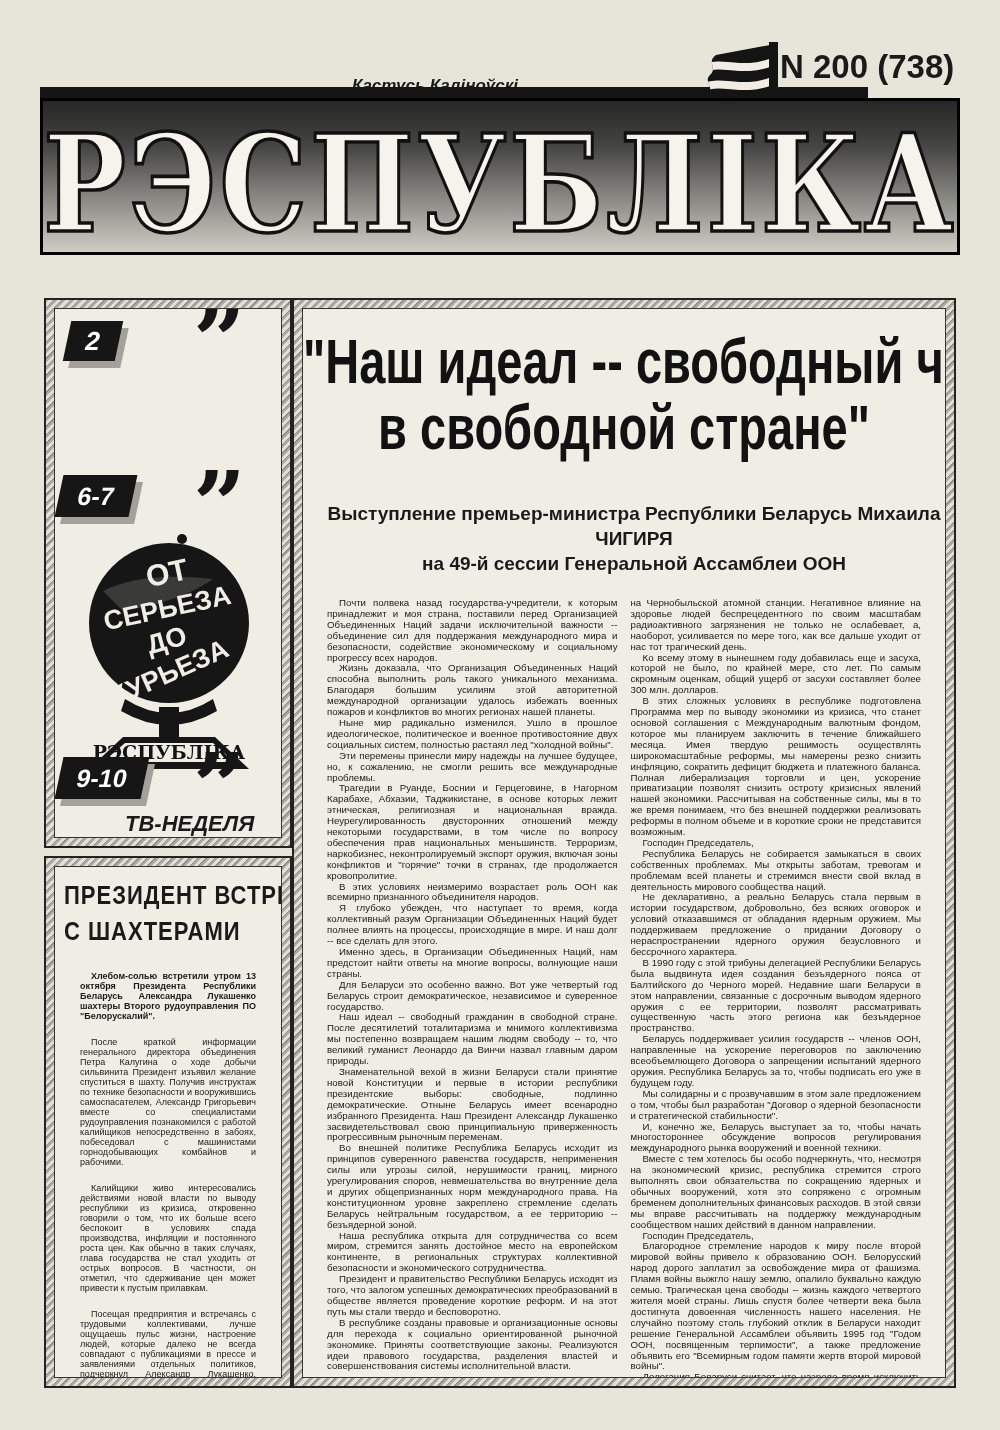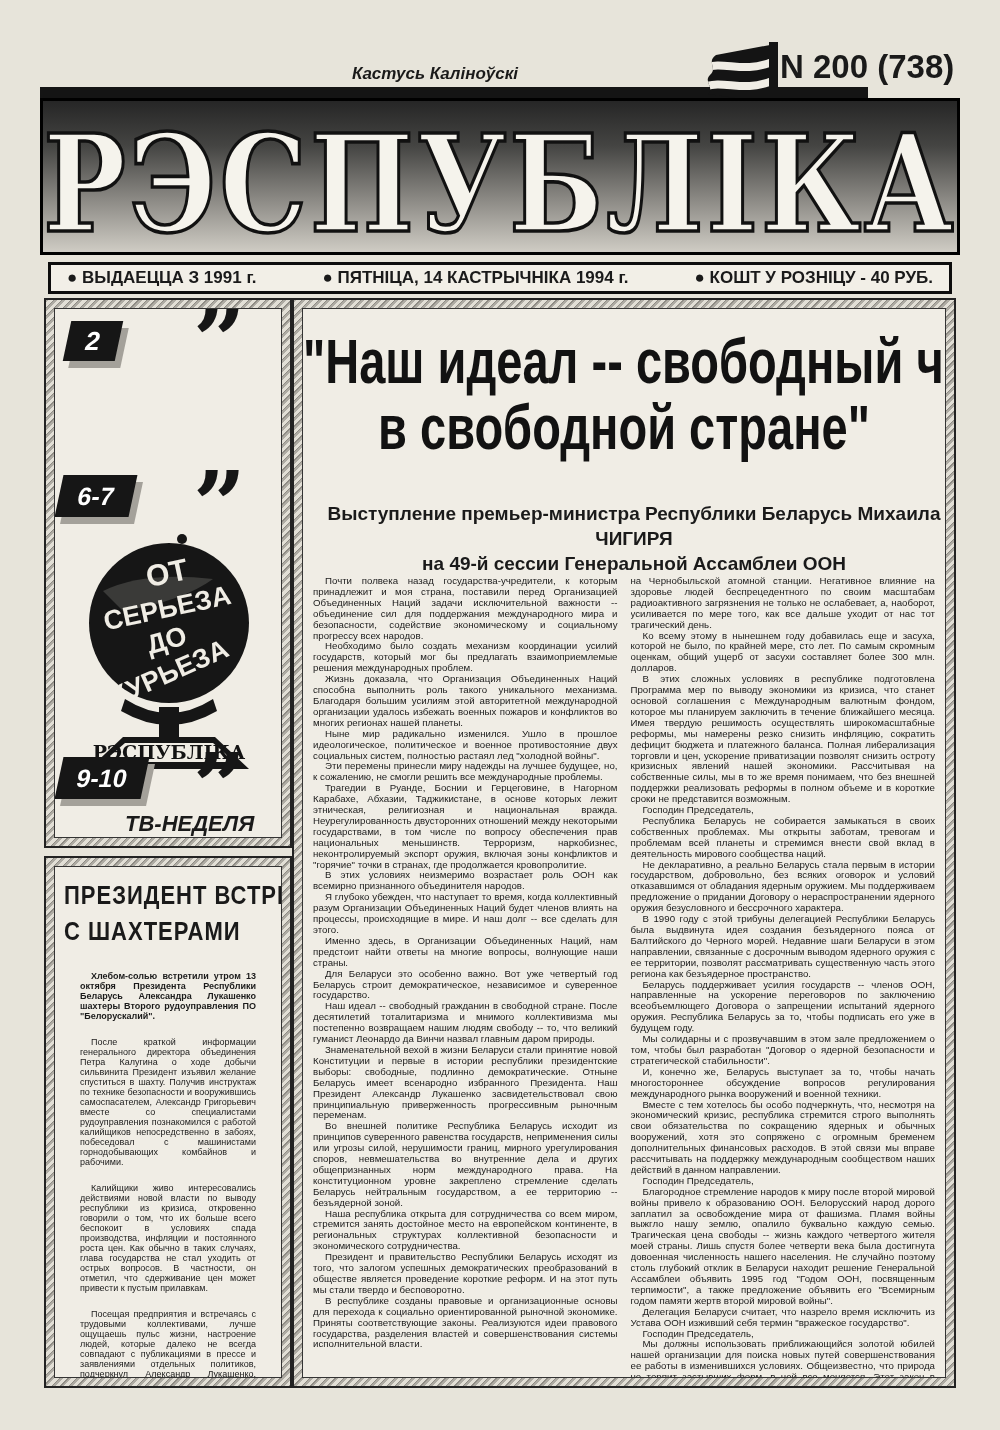--- a/index.html
+++ b/index.html
@@ -3,21 +3,21 @@
 <meta charset="utf-8">
 <style>
   html,body{margin:0;padding:0;background:#b7b4ab;}
   #page{
     position:relative;width:1000px;height:1430px;margin:0 auto;
     background:#e7e4da;color:#1a1a1a;
     font-family:"Liberation Sans",sans-serif;overflow:hidden;
   }
   
   .motto{position:absolute;left:46px;top:40px;font-size:27px;font-weight:bold;font-style:italic;letter-spacing:.5px;white-space:nowrap;}
-  .motto-author{position:absolute;left:45px;top:64px;width:780px;text-align:center;font-size:17px;font-weight:bold;font-style:italic;}
+  .motto-author{position:absolute;left:45px;top:76px;width:780px;text-align:center;font-size:17px;font-weight:bold;font-style:italic;}
   .top-bar{position:absolute;left:40px;top:87px;width:828px;height:11px;background:#141414;}
   .flag{position:absolute;left:700px;top:42px;}
   .issue-no{position:absolute;left:780px;top:48px;font-size:33px;font-weight:bold;white-space:nowrap;}
   .masthead{
     position:absolute;left:40px;top:98px;width:920px;height:157px;
     border:3px solid #000;box-sizing:border-box;
     background:linear-gradient(180deg,#262626 0%,#454543 30%,#8b8984 65%,#cfccc4 100%);
     text-align:center;overflow:visible;
   }
   .masthead-title{
@@ -58,21 +58,21 @@
   .pres-body p{margin:16px;text-indent:11px;}
   .pres-lead{font-weight:bold;}
   
   .headline{text-align:center;margin-top:8px;}
   .headline span{
     display:block;font-size:47px;line-height:66px;font-weight:bold;letter-spacing:0;
     color:#121212;transform:scaleY(1.35);transform-origin:center top;white-space:nowrap;
   }
   .subhead{text-align:center;margin-top:52px;font-weight:bold;padding-left:20px;}
   .subhead span{display:block;font-size:19px;line-height:25px;}
-  .columns{display:flex;gap:13px;padding:0 10px;margin-top:0;height:830px;overflow:hidden;}
+  .columns{display:flex;gap:13px;padding:0 24px;margin-top:22px;height:830px;overflow:hidden;}
   .col{flex:1;font-size:9.7px;line-height:10.9px;text-align:justify;overflow:hidden;}
   .col p{margin:0;text-indent:12px;}
   .col.continued p:first-child{text-indent:0;}
   .globe{position:absolute;left:8px;top:222px;}
 </style>
 </head>
 <body>
 
 <div id="page">
 
@@ -93,25 +93,20 @@
       </g>
       <rect x="69" y="0" width="9" height="64" fill="#141414"></rect>
     </svg>
   </div>
   <div class="issue-no">N 200 (738)</div>
 
   <div class="masthead">
     <span class="masthead-title">РЭСПУБЛІКА</span>
   </div>
 
-  <div class="dateline">
-    <span>● ВЫДАЕЦЦА З 1991 г.</span>
-    <span>● ПЯТНІЦА, 14 КАСТРЫЧНІКА 1994 г.</span>
-    <span>● КОШТ У РОЗНІЦУ - 40 РУБ.</span>
-  </div>
 
   <div class="hatchbox" style="left:44px;top:298px;width:248px;height:550px;">
     <div class="inner">
 
       <div class="badge" style="left:12px;top:12px;width:52px;height:40px;font-size:26px;line-height:40px;">2</div>
       <div class="quote" style="left:138px;top:-14px;font-size:92px;">”</div>
 
 
       <div class="badge" style="left:4px;top:166px;width:74px;height:42px;font-size:25px;line-height:42px;">6-7</div>
       <div class="quote" style="left:138px;top:150px;font-size:92px;">”</div>
@@ -160,27 +155,26 @@
         <span>"Наш идеал -- свободный человек</span>
         <span>в свободной стране"</span>
       </div>
       <div class="subhead">
         <span>Выступление премьер-министра Республики Беларусь Михаила ЧИГИРЯ</span>
         <span>на 49-й сессии Генеральной Ассамблеи ООН</span>
       </div>
       <div class="columns">
         <div class="col">
             <p class="">Почти полвека назад государства-учредители, к которым принадлежит и моя страна, поставили перед Организацией Объединенных Наций задачи исключительной важности -- объединение сил для поддержания международного мира и безопасности, содействие экономическому и социальному прогрессу всех народов.</p>
-            <p class="">Необходимо было создать механизм координации усилий государств, который мог бы предлагать взаимоприемлемые решения международных проблем.</p>
             <p class="">Жизнь доказала, что Организация Объединенных Наций способна выполнить роль такого уникального механизма. Благодаря большим усилиям этой авторитетной международной организации удалось избежать военных пожаров и конфликтов во многих регионах нашей планеты.</p>
             <p class="">Ныне мир радикально изменился. Ушло в прошлое идеологическое, политическое и военное противостояние двух социальных систем, полностью растаял лед "холодной войны".</p>
             <p class="">Эти перемены принесли миру надежды на лучшее будущее, но, к сожалению, не смогли решить все международные проблемы.</p>
             <p class="">Трагедии в Руанде, Боснии и Герцеговине, в Нагорном Карабахе, Абхазии, Таджикистане, в основе которых лежит этническая, религиозная и национальная вражда. Неурегулированность двусторонних отношений между некоторыми государствами, в том числе по вопросу обеспечения прав национальных меньшинств. Терроризм, наркобизнес, неконтролируемый экспорт оружия, включая зоны конфликтов и "горячие" точки в странах, где продолжается кровопролитие.</p>
             <p class="">В этих условиях неизмеримо возрастает роль ООН как всемирно признанного объединителя народов.</p>
-            <p class="">Я глубоко убежден, что наступает то время, когда коллективный разум Организации Объединенных Наций будет членов влиять на процессы, происходящие в мире. И наш долг -- все сделать для этого.</p>
+            <p class="">Я глубоко убежден, что наступает то время, когда коллективный разум Организации Объединенных Наций будет полнее влиять на процессы, происходящие в мире. И наш долг -- все сделать для этого.</p>
             <p class="">Именно здесь, в Организации Объединенных Наций, нам предстоит найти ответы на многие вопросы, волнующие наши страны.</p>
             <p class="">Для Беларуси это особенно важно. Вот уже четвертый год Беларусь строит демократическое, независимое и суверенное государство.</p>
             <p class="">Наш идеал -- свободный гражданин в свободной стране. После десятилетий тоталитаризма и мнимого коллективизма мы постепенно возвращаем нашим людям свободу -- то, что великий гуманист Леонардо да Винчи назвал главным даром природы.</p>
             <p class="">Знаменательной вехой в жизни Беларуси стали принятие новой Конституции и первые в истории республики президентские выборы: свободные, подлинно демократические. Отныне Беларусь имеет всенародно избранного Президента. Наш Президент Александр Лукашенко засвидетельствовал свою принципиальную приверженность прогрессивным рыночным переменам.</p>
             <p class="">Во внешней политике Республика Беларусь исходит из принципов суверенного равенства государств, неприменения силы или угрозы силой, нерушимости границ, мирного урегулирования споров, невмешательства во внутренние дела и других общепризнанных норм международного права. На конституционном уровне закреплено стремление сделать Беларусь нейтральным государством, а ее территорию -- безъядерной зоной.</p>
             <p class="">Наша республика открыта для сотрудничества со всем миром, стремится занять достойное место на европейском континенте, в региональных структурах коллективной безопасности и экономического сотрудничества.</p>
             <p class="">Президент и правительство Республики Беларусь исходят из того, что залогом успешных демократических преобразований в обществе является проведение короткие реформ. И на этот путь мы стали твердо и бесповоротно.</p>
             <p class="">В республике созданы правовые и организационные основы для перехода к социально ориентированной рыночной экономике. Приняты соответствующие законы. Реализуются идеи правового государства, разделения властей и совершенствования системы исполнительной власти.</p>
           </div>
         <div class="col continued">

